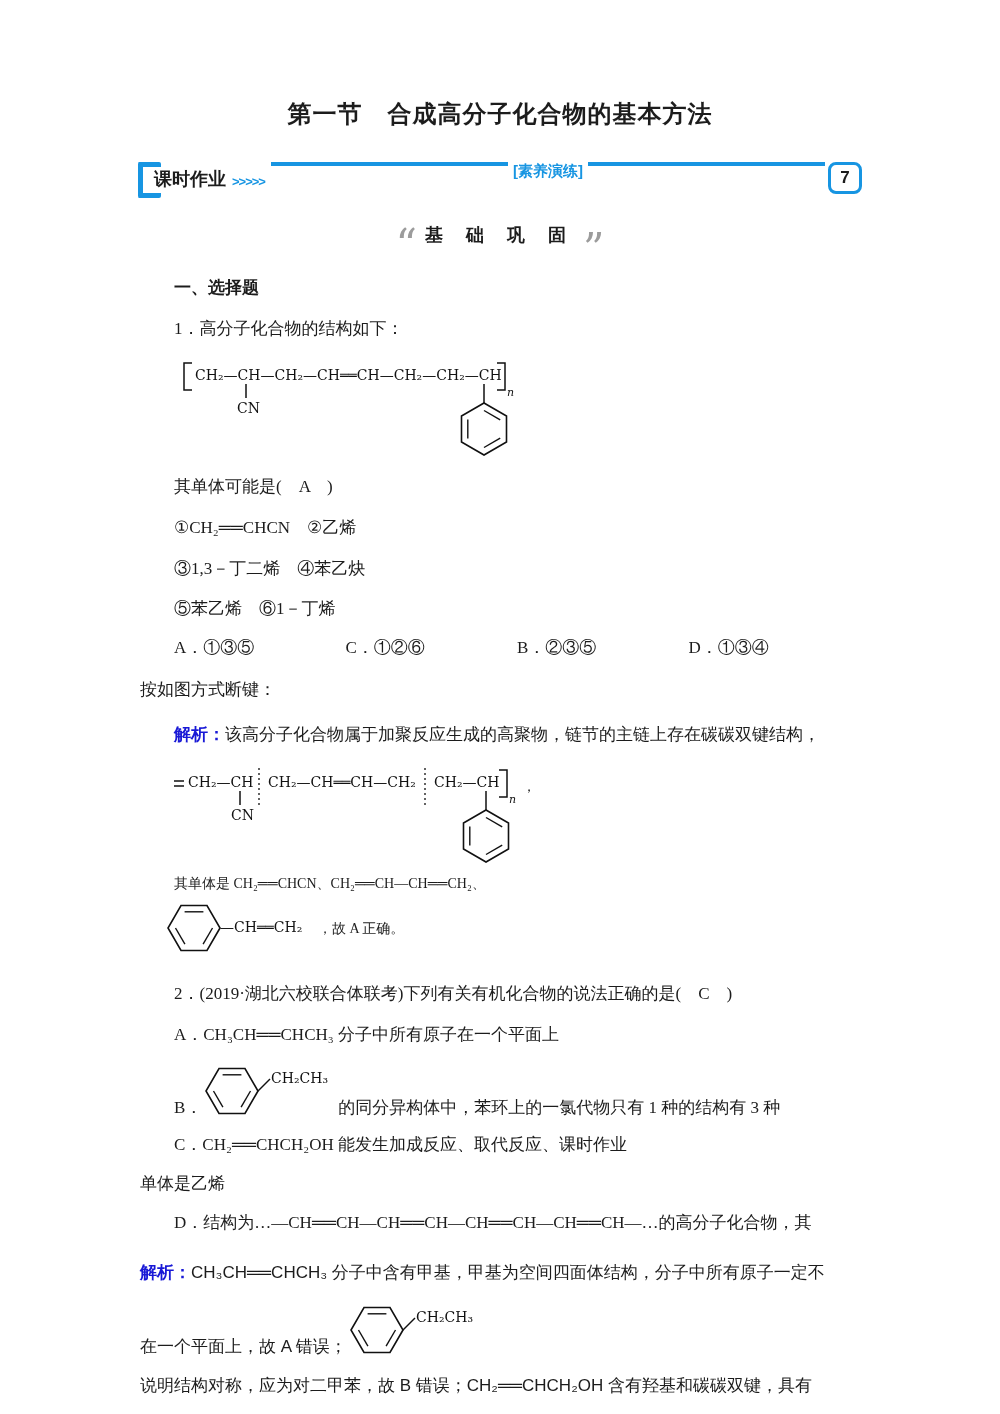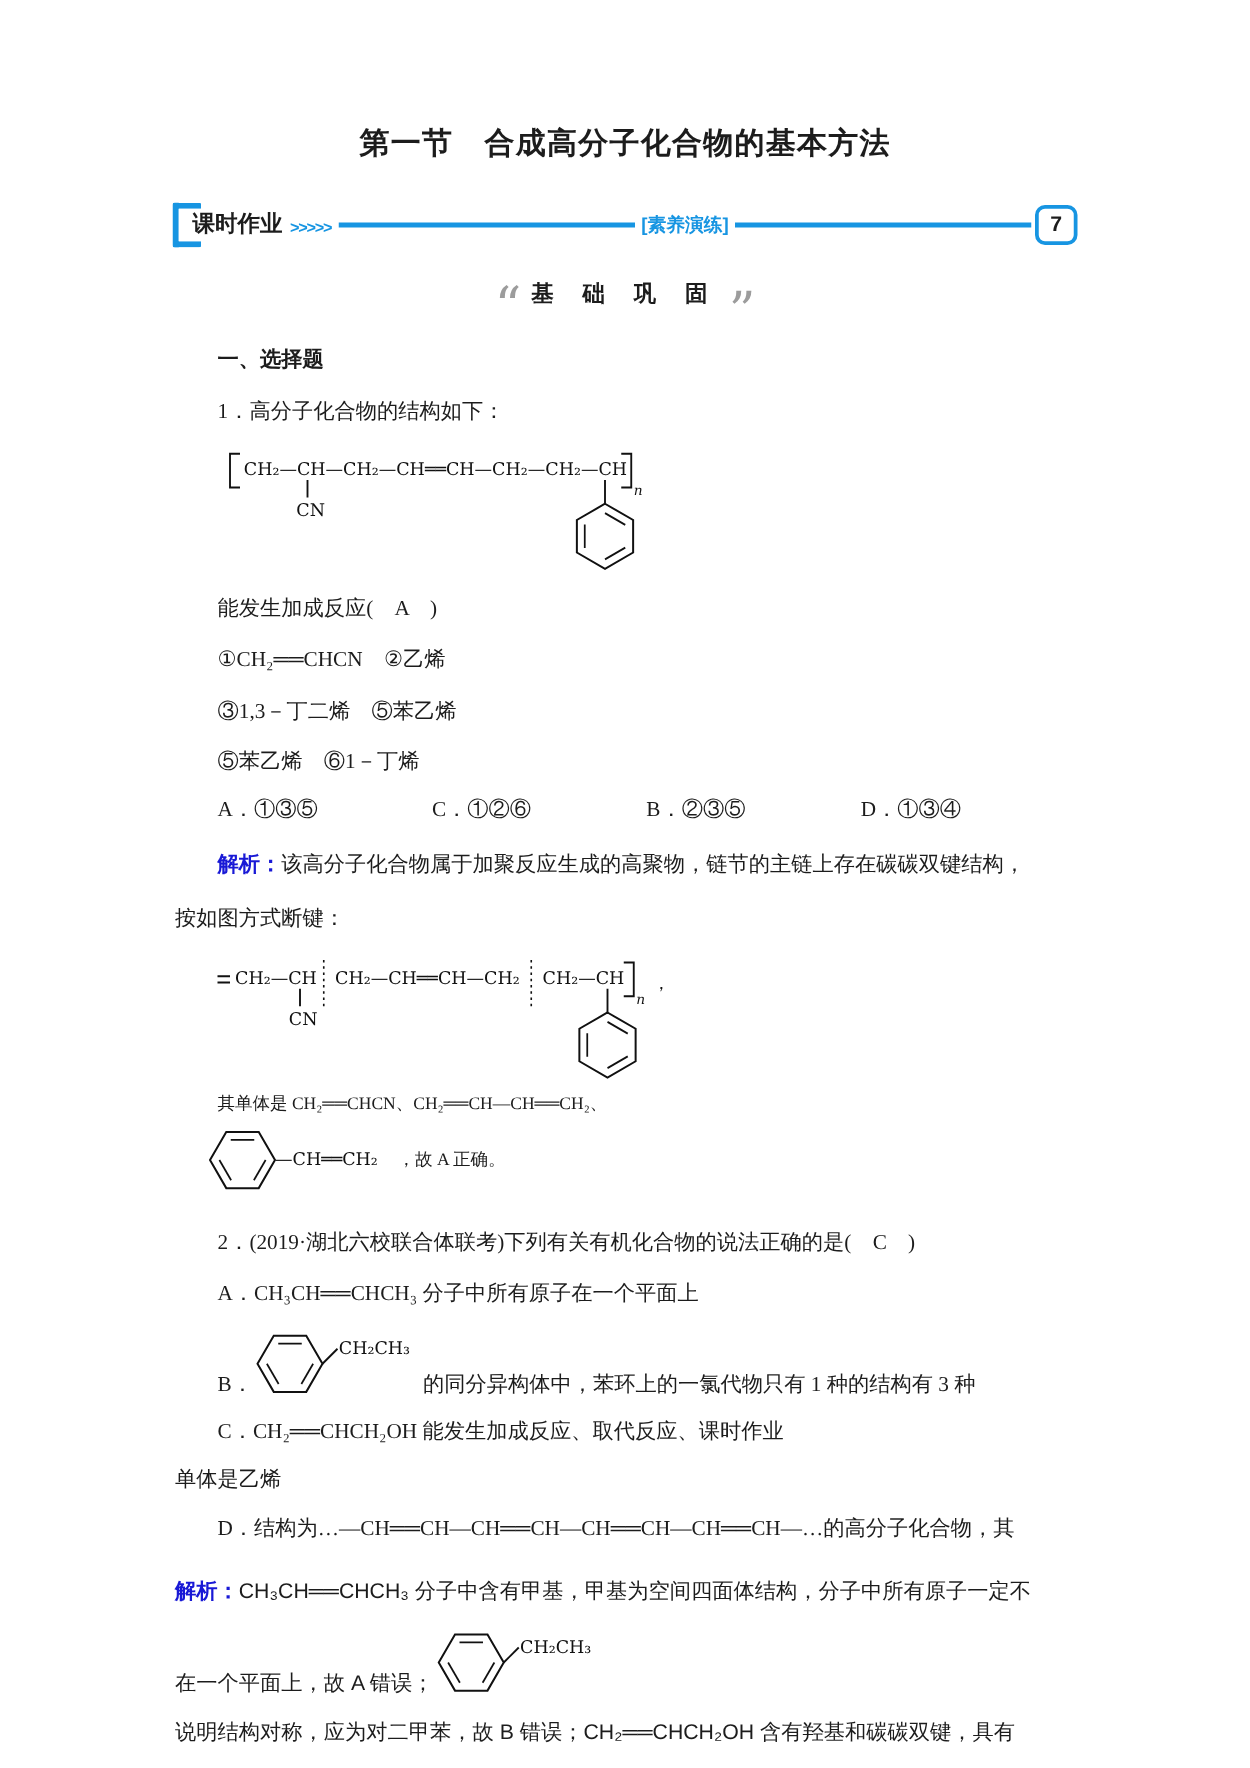--- a/index.html
+++ b/index.html
@@ -4,21 +4,21 @@
 <style>
   :root{ --blue:#1795e2; --ink:#1c1c1c; --gray:#9c9c9c; }
   html,body{ margin:0; padding:0; background:#ffffff; }
   .page{ width:1000px; height:1414px; background:#fff; position:relative; overflow:hidden;
          font-family:"Liberation Serif","DejaVu Serif",serif; color:var(--ink); }
   .sans{ font-family:"Liberation Sans","DejaVu Sans",sans-serif; }
 
   .title{ padding-top:98px; text-align:center; font-family:"Liberation Sans","DejaVu Sans",sans-serif;
           font-weight:bold; font-size:24px; letter-spacing:1px; }
 
-  .band{ display:flex; align-items:center; margin:32px 138px 0 138px; height:36px; }
+  .band{ display:flex; align-items:flex-start; margin:32px 138px 0 138px; height:36px; }
   .tag{ position:relative; display:flex; align-items:center; padding:5px 6px 7px 16px; }
   .tag::before{ content:""; position:absolute; left:0; top:0; bottom:0; width:18px;
                 border:5px solid var(--blue); border-right:none; border-radius:2px; }
   .tag-text{ font-family:"Liberation Sans","DejaVu Sans",sans-serif; font-weight:bold; font-size:18px; position:relative; }
   .arrows{ color:var(--blue); font-weight:bold; font-size:13px; margin-left:6px; letter-spacing:-1px;
            font-family:"Liberation Sans","DejaVu Sans",sans-serif; position:relative; top:2px;}
   .band-line{ flex:1; height:4px; background:var(--blue); }
   .band-label{ color:var(--blue); font-weight:bold; font-size:15px; margin:0 5px;
                font-family:"Liberation Sans","DejaVu Sans",sans-serif; }
   .badge{ min-width:22px; height:26px; border:3px solid var(--blue); border-radius:8px; margin-left:3px;
@@ -105,36 +105,36 @@
         <text class="f" x="19" y="29">CH₂—CH—CH₂—CH══CH—CH₂—CH₂—CH</text>
         <path class="st" d="M321,12 h8 v27 h-8"></path>
         <text class="fi" x="331" y="45">n</text>
         <line class="st" x1="70" y1="33" x2="70" y2="47"></line>
         <text class="f" x="61" y="62">CN</text>
         <line class="st" x1="308" y1="33" x2="308" y2="52"></line>
         <use href="#benzV" x="282" y="50"></use>
       </svg>
     </div>
 
-    <div class="line ind mt14">能发生加成反应(　A　)</div>
+    <div class="line ind mt14">其单体可能是(　A　)</div>
     <div class="line ind mt16">①CH₂══CHCN　②乙烯</div>
-    <div class="line ind mt16">③1,3－丁二烯　⑤苯乙烯</div>
+    <div class="line ind mt16">③1,3－丁二烯　④苯乙炔</div>
     <div class="line ind mt16">⑤苯乙烯　⑥1－丁烯</div>
 
     <div class="choices">
       <span class="line">A．①③⑤</span>
       <span class="line">C．①②⑥</span>
       <span class="line">B．②③⑤</span>
       <span class="line">D．①③④</span>
     </div>
 
+    <div class="line sans mt18">按如图方式断键：</div>
     <div class="line ind sans mt20">
       <span class="jx bold">解析：</span><span>该高分子化合物属于加聚反应生成的高聚物，链节的主链上存在碳碳双键结构，</span>
     </div>
-    <div class="line sans mt18">按如图方式断键：</div>
 
     <div class="struct mt10" style="margin-left:28px">
       <svg width="382" height="110" viewBox="0 0 382 110">
         <line class="st" x1="6" y1="23" x2="16" y2="23"></line>
         <line class="st" x1="6" y1="28" x2="16" y2="28"></line>
         <text class="f" x="20" y="29">CH₂—CH</text>
         <line class="stdot" x1="91" y1="10" x2="91" y2="50"></line>
         <text class="f" x="100" y="29">CH₂—CH══CH—CH₂</text>
         <line class="stdot" x1="257" y1="10" x2="257" y2="50"></line>
         <text class="f" x="266" y="29">CH₂—CH</text>

